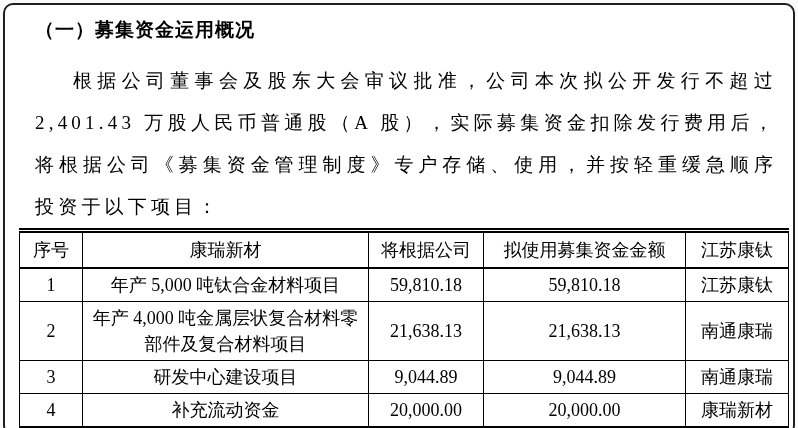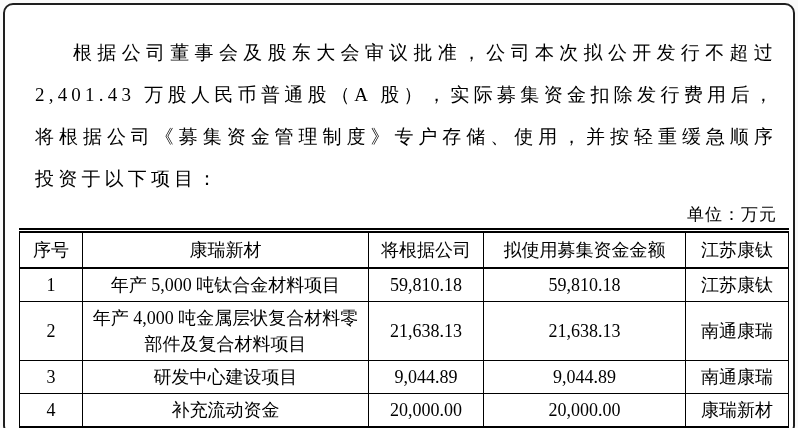--- a/index.html
+++ b/index.html
@@ -69,24 +69,24 @@
     font-variant-numeric: tabular-nums;
   }
   .row-tall td { height: 56px; }
   .row-std td { height: 31px; }
 </style>
 </head>
 <body>
 
 <div class="page-frame">
 
+  <h2 class="doc-heading">（一）募集资金运用概况</h2>
 
   <p class="doc-paragraph">根据公司董事会及股东大会审议批准，公司本次拟公开发行不超过 2,401.43 万股人民币普通股（A 股），实际募集资金扣除发行费用后，将根据公司《募集资金管理制度》专户存储、使用，并按轻重缓急顺序投资于以下项目：</p>
 
-  <div class="unit-label">单位：万元</div>
 
   <table class="fund-table">
     <colgroup>
       <col style="width:63px">
       <col style="width:286px">
       <col style="width:115px">
       <col style="width:202px">
       <col style="width:103px">
     </colgroup>
     <thead>

